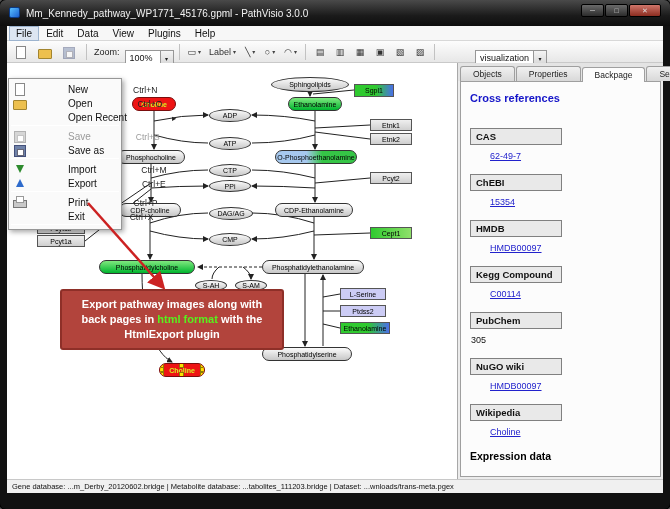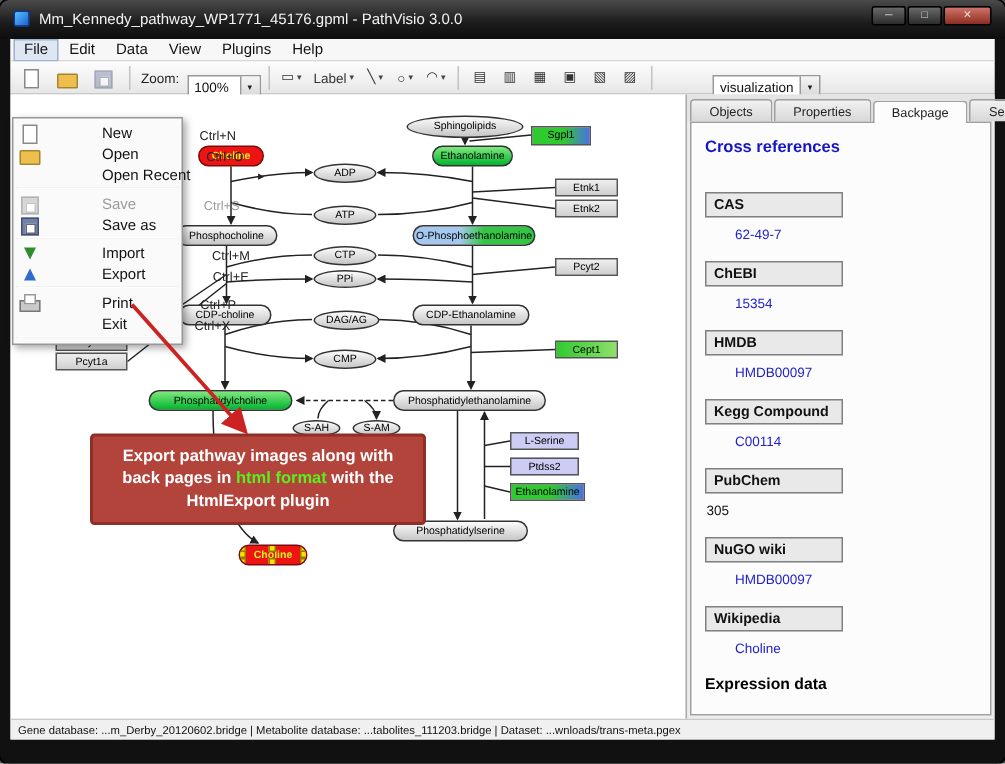--- a/index.html
+++ b/index.html
@@ -75,21 +75,21 @@
   .msep{height:1px;background:#cfcfcf;border-bottom:1px solid #fff;margin:2px 2px;}
   
   .sidebar{width:205px;background:#ececec;display:flex;flex-direction:column;flex:0 0 205px;}
   .tabs{display:flex;height:18px;padding:3px 2px 0;gap:1px;font-size:8.5px;background:#e4e4e4;flex:0 0 18px;}
   .tab{padding:2px 12px 1px;background:linear-gradient(#f1f1f1,#d8d8d8);border:1px solid #9f9f9f;border-bottom:none;border-radius:3px 3px 0 0;color:#222;white-space:nowrap;}
   .tab.active{background:#fcfcfc;position:relative;top:1px;text-align:right;}
   .sidebar-content{flex:1;background:#fcfcfc;border:1px solid #9f9f9f;margin:0 2px 2px;padding:6px 9px;overflow:hidden;}
   .xref-title{color:#1515c8;font-weight:bold;font-size:11px;margin:4px 0 24px;}
   .xref-header{width:92px;background:#e9e9e9;border:1px solid #808080;font-size:9.5px;font-weight:bold;padding:2px 5px;color:#111;}
   .xref-value{font-size:9px;margin:6px 0 13px 1px;color:#111;}
-  .xref-value.link{color:#2222cc;cursor:pointer;margin-left:20px;}
+  .xref-value.link{color:#2222cc;text-decoration:underline;cursor:pointer;margin-left:20px;}
   .expr{font-weight:bold;font-size:10.5px;margin-top:9px;color:#000;}
   
   .statusbar{height:14px;background:#f0f0f0;border-top:1px solid #c8c8c8;font-size:7.5px;display:flex;align-items:center;padding:0 5px;color:#111;flex:0 0 14px;white-space:nowrap;overflow:hidden;}
   
   .annot{position:absolute;inset:0;z-index:60;pointer-events:none;}
 </style>
 </head>
 <body>
 
 <div class="frame">

